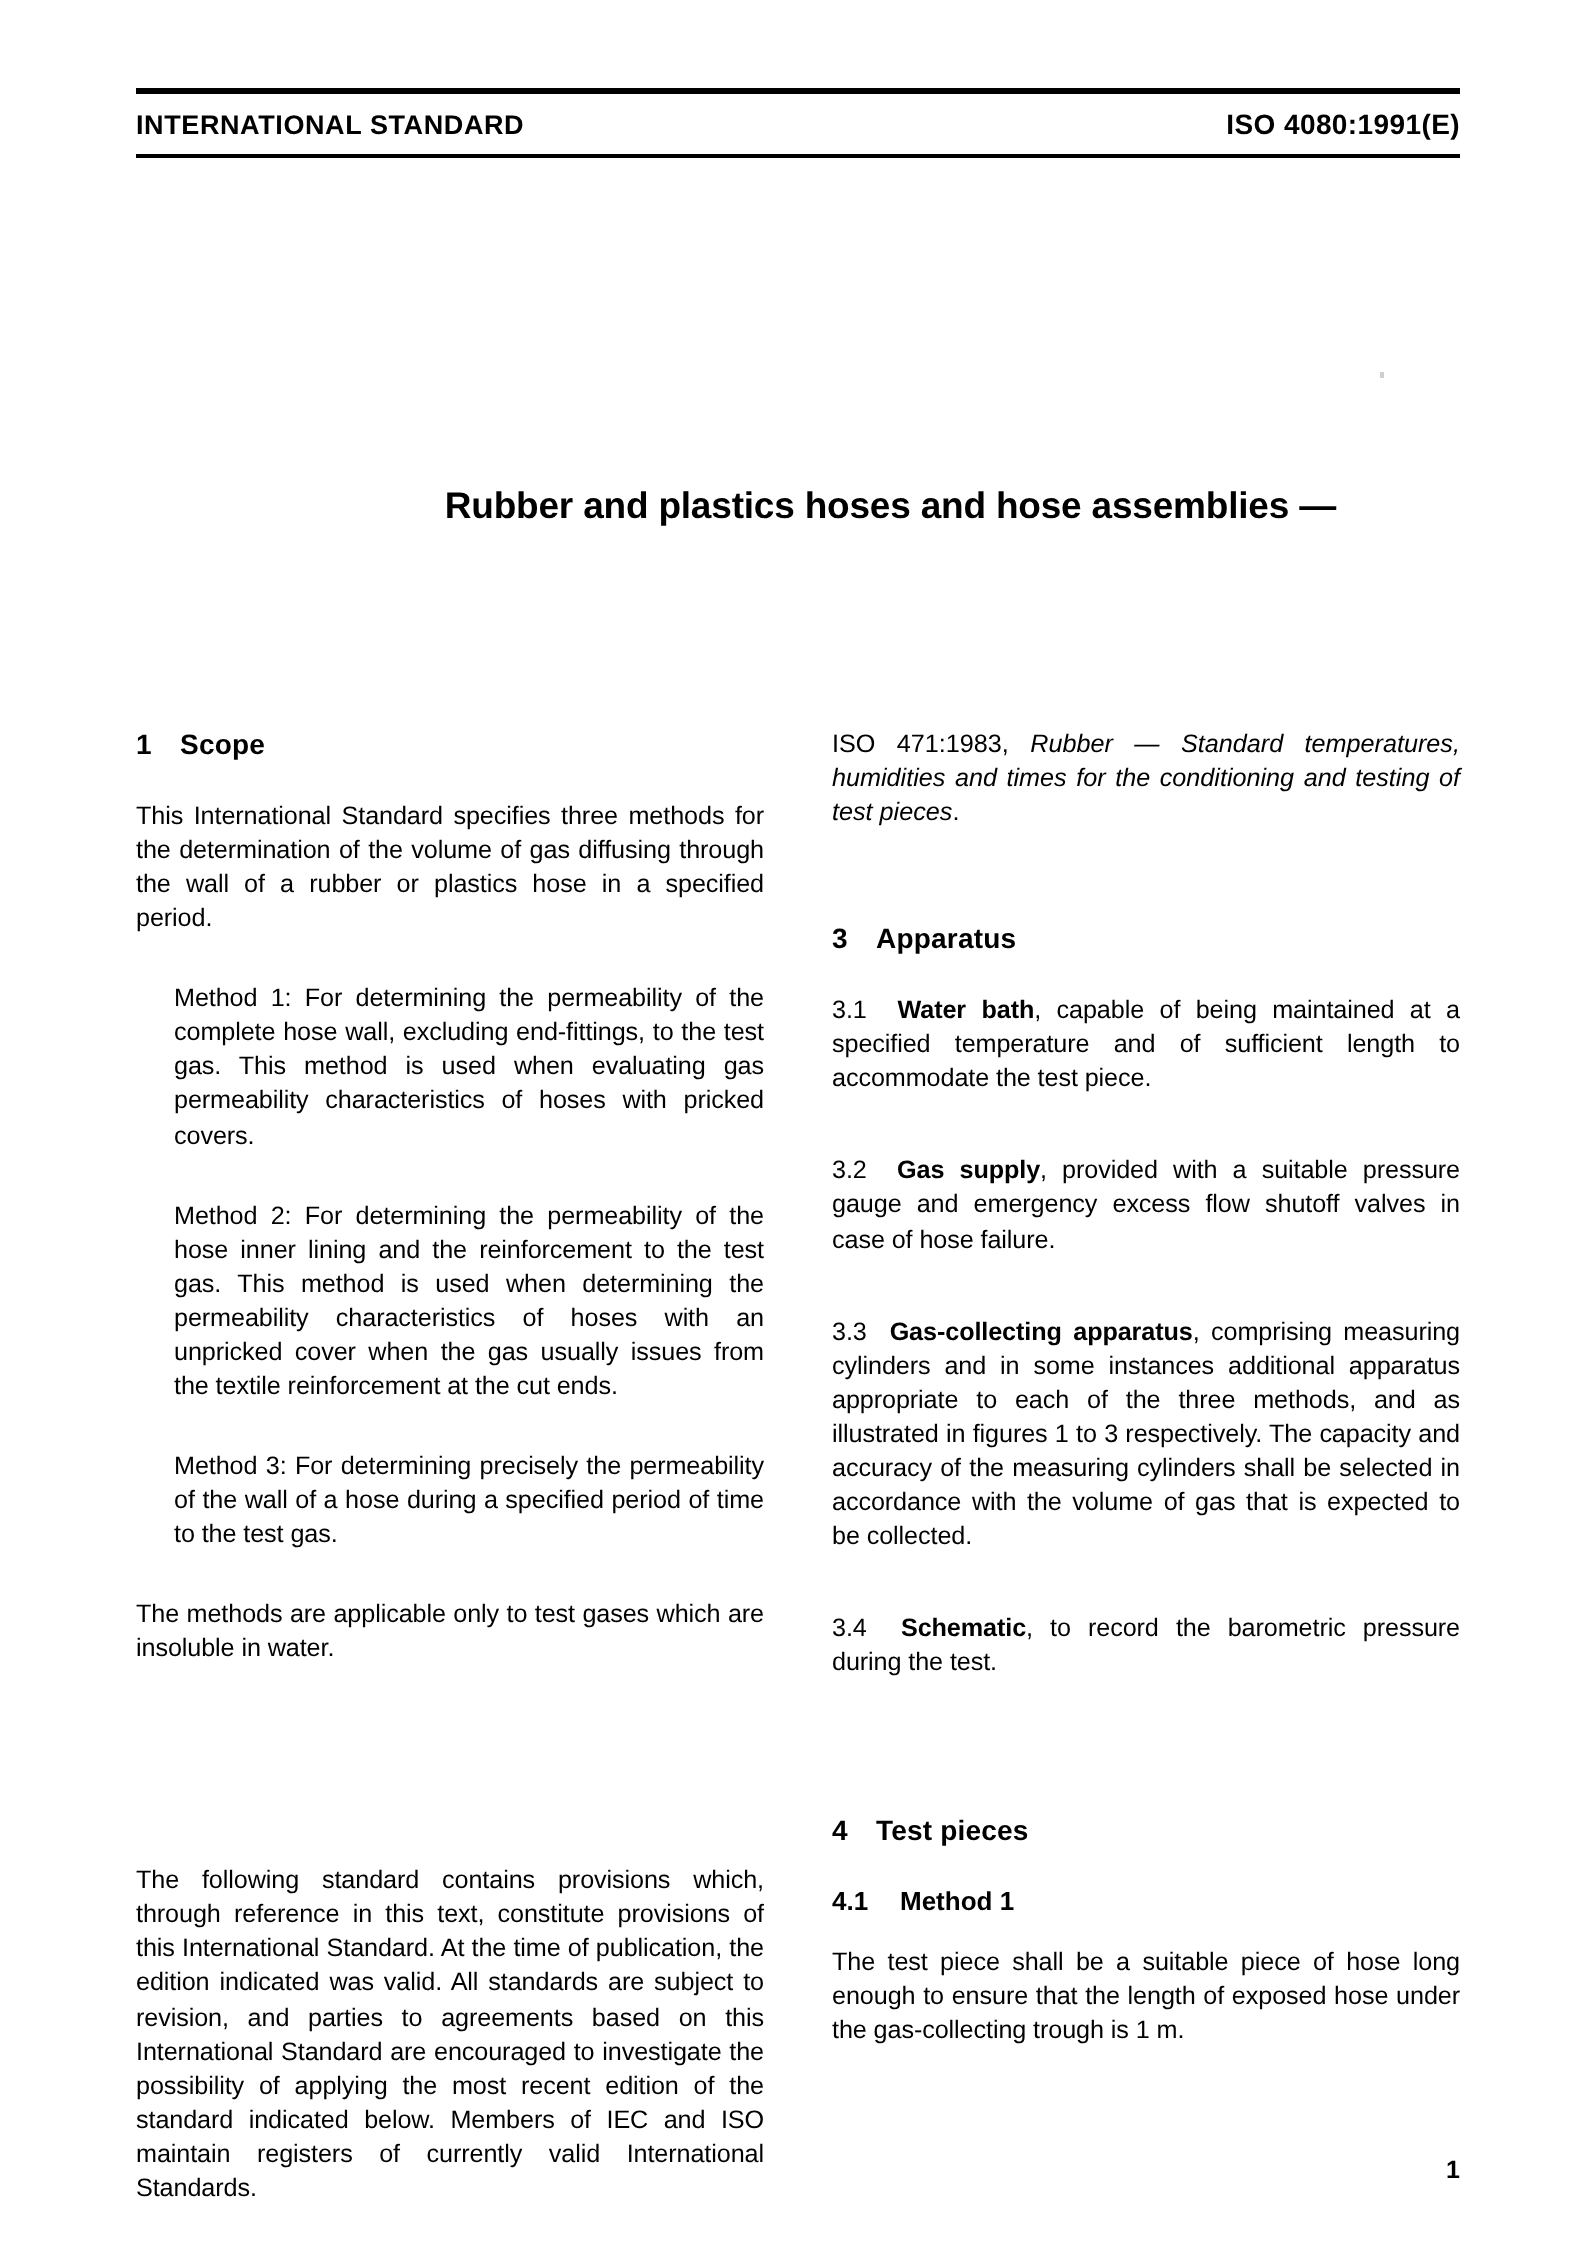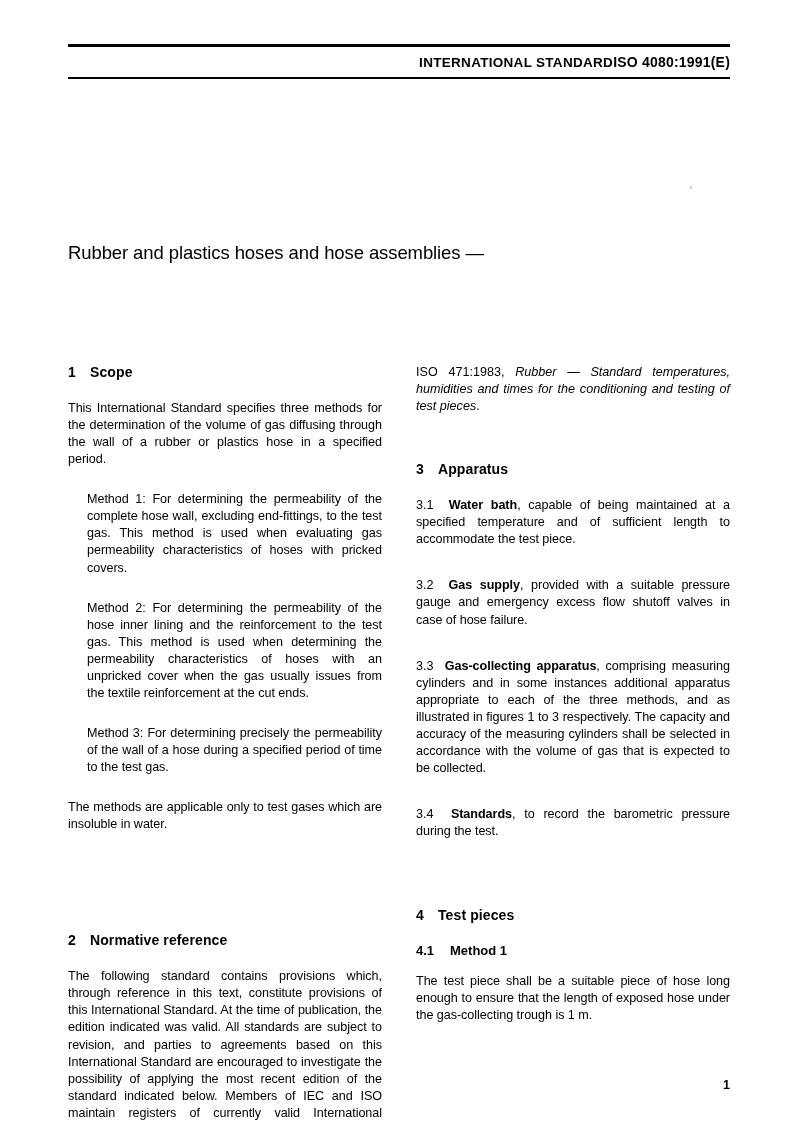--- a/index.html
+++ b/index.html
@@ -36,21 +36,21 @@
     width: 100%;
   }
   .header-rule-bottom {
     height: 2px;
     background: #000;
     width: 100%;
     margin-top: 1px;
   }
   .header-row {
     display: flex;
-    justify-content: flex-end;
+    justify-content: space-between;
     align-items: baseline;
     padding: 7px 0 6px 0;
   }
   .header-left {
     font-size: 13.5px;
     font-weight: bold;
     letter-spacing: 0.3px;
   }
   .header-right {
     font-size: 14px;
@@ -58,23 +58,24 @@
     letter-spacing: 0.2px;
   }
 
   
   .doc-title {
     position: absolute;
     left: 68px;
     top: 240px;
     width: 600px;
     font-size: 18.5px;
-    font-weight: normal;
+    font-weight: bold;
     line-height: 1.42;
     letter-spacing: -0.1px;
+    text-align: right;
   }
   .doc-title .line {
     display: block;
   }
 
   
   .columns {
     position: absolute;
     left: 68px;
     top: 364px;
@@ -198,23 +199,20 @@
       <div class="sp-xs"></div>
 
       <p class="body indented">Method 3: For determining precisely the permeability of the wall of a hose during a specified period of time to the test gas.</p>
       <div class="sp-xs"></div>
 
       <p class="body">The methods are applicable only to test gases which are insoluble in water.</p>
 
       <div class="sp-xxl"></div>
       <div class="sp-m"></div>
 
-      <h2 class="clause">
-        <span class="num">2</span><span>Normative reference</span>
-      </h2>
 
       <p class="body last">The following standard contains provisions which, through reference in this text, constitute provisions of this International Standard. At the time of publication, the edition indicated was valid. All standards are subject to revision, and parties to agreements based on this International Standard are encouraged to investigate the possibility of applying the most recent edition of the standard indicated below. Members of IEC and ISO maintain registers of currently valid International Standards.</p>
 
     </div>
 
     <div class="col">
 
       <p class="ref"><span>ISO 471:1983, </span><span class="italic">Rubber — Standard temperatures, humidities and times for the conditioning and testing of test pieces</span><span>.</span></p>
 
       <div class="sp-l"></div>
@@ -226,21 +224,21 @@
 
       <p class="body"><span>3.1</span>&nbsp;&nbsp;<span class="lead">Water bath</span><span>, capable of being maintained at a specified temperature and of sufficient length to accommodate the test piece.</span></p>
       <div class="sp-s"></div>
 
       <p class="body"><span>3.2</span>&nbsp;&nbsp;<span class="lead">Gas supply</span><span>, provided with a suitable pressure gauge and emergency excess flow shutoff valves in case of hose failure.</span></p>
       <div class="sp-s"></div>
 
       <p class="body"><span>3.3</span>&nbsp;&nbsp;<span class="lead">Gas-collecting apparatus</span><span>, comprising measuring cylinders and in some instances additional apparatus appropriate to each of the three methods, and as illustrated in figures 1 to 3 respectively. The capacity and accuracy of the measuring cylinders shall be selected in accordance with the volume of gas that is expected to be collected.</span></p>
       <div class="sp-s"></div>
 
-      <p class="body"><span>3.4</span>&nbsp;&nbsp;<span class="lead">Standards</span><span>, to record the barometric pressure during the test.</span></p>
+      <p class="body"><span>3.4</span>&nbsp;&nbsp;<span class="lead">Schematic</span><span>, to record the barometric pressure during the test.</span></p>
       <div class="sp-m"></div>
 
       <div class="sp-xs"></div>
 
 
       <div class="sp-m"></div>
 
       <h2 class="clause">
         <span class="num">4</span><span>Test pieces</span>
       </h2>

